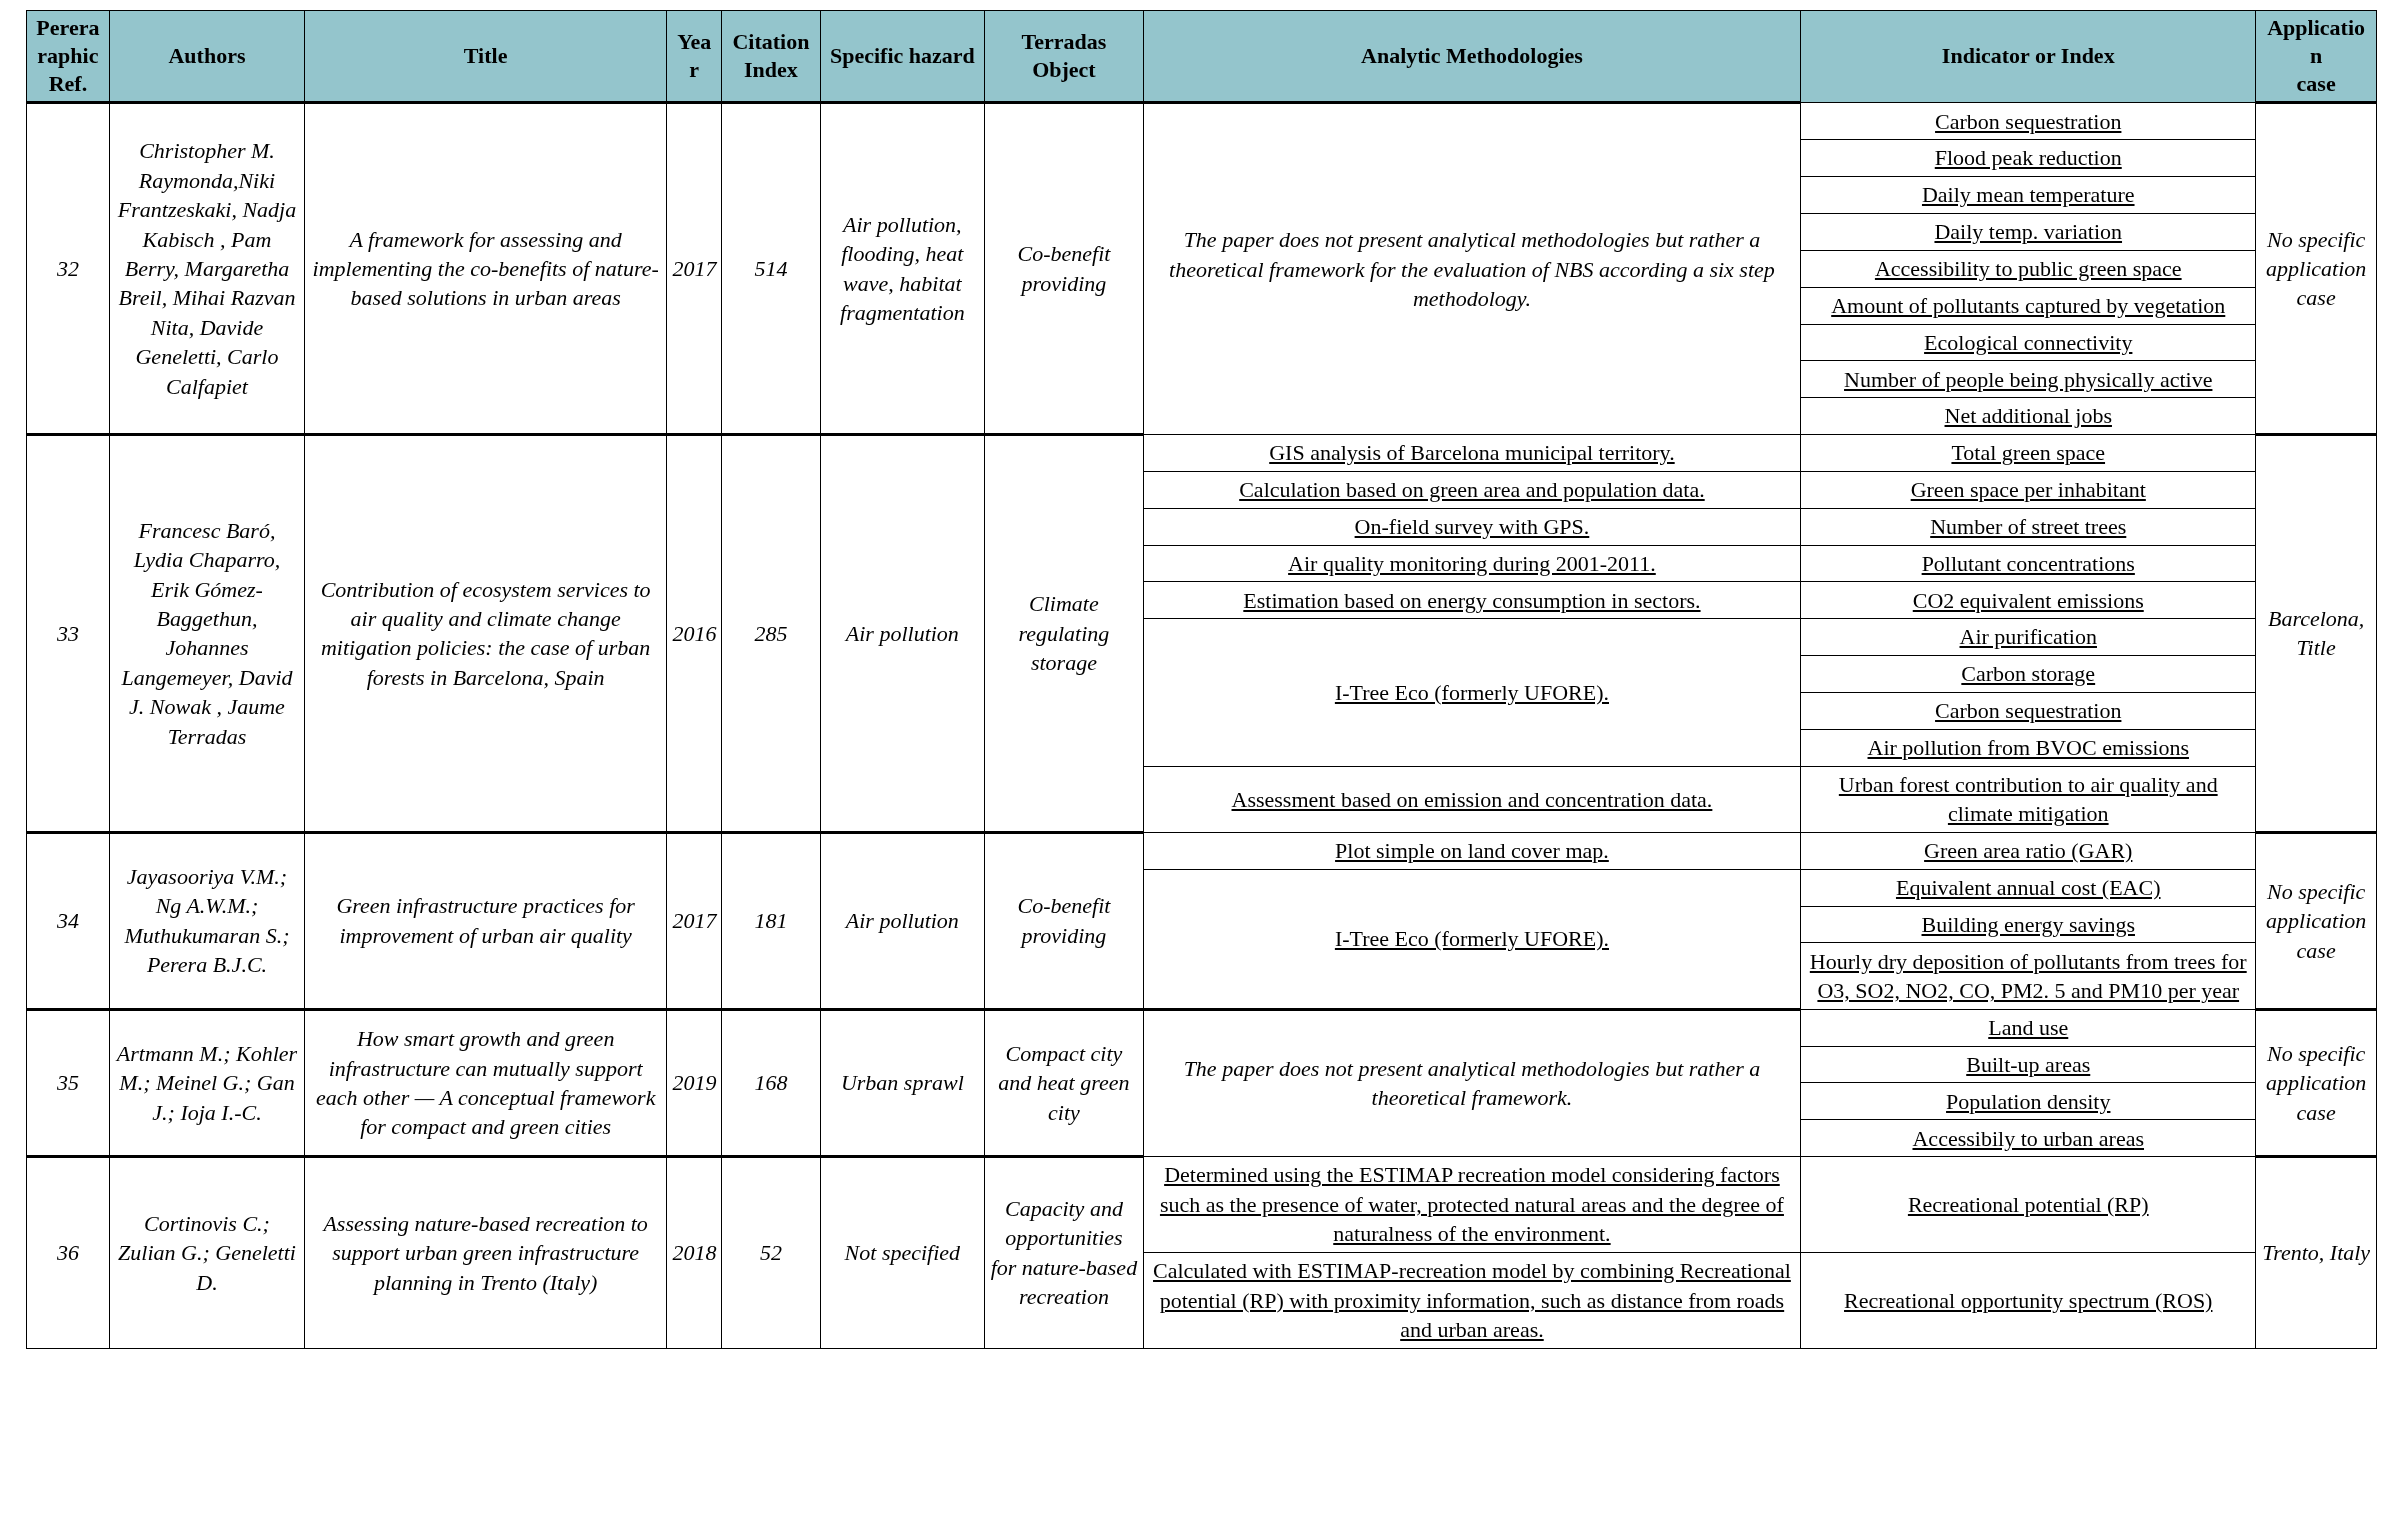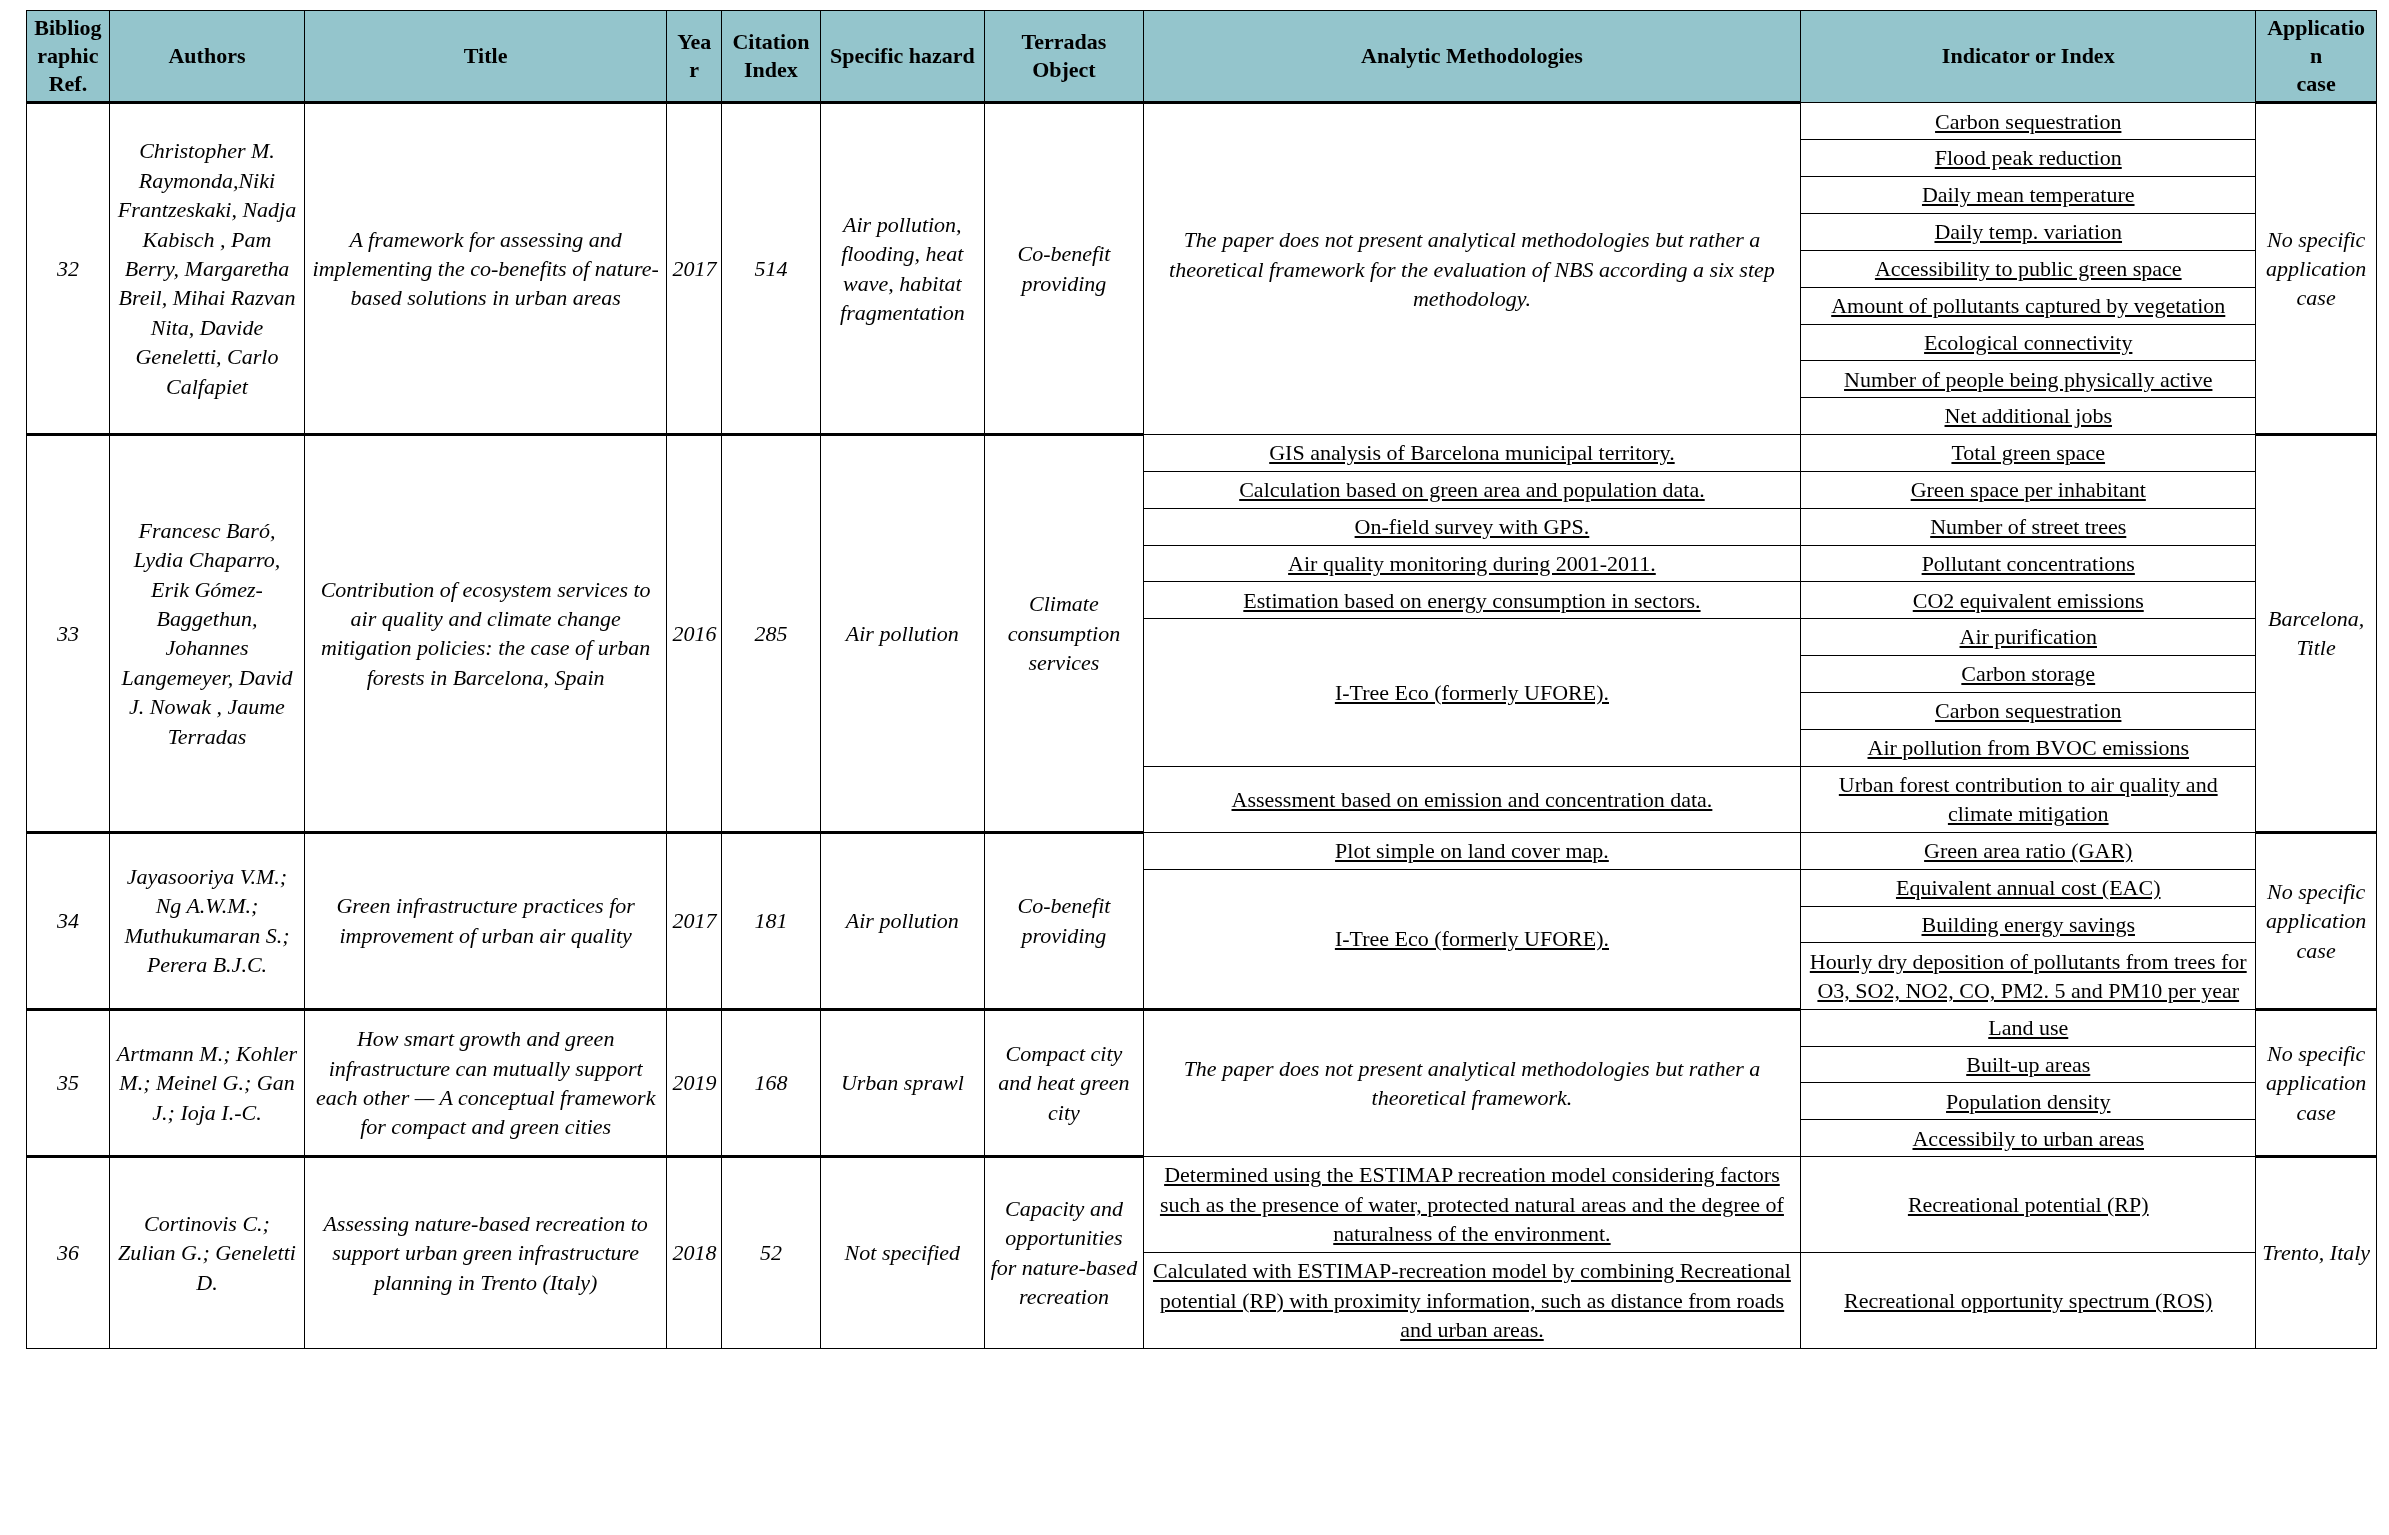--- a/index.html
+++ b/index.html
@@ -98,21 +98,21 @@
       <col class="c-cit">
         <col class="c-haz">
         <col class="c-map">
         <col class="c-meth">
       <col class="c-ind">
         <col class="c-app">
     </colgroup>
     <thead>
       <tr>
         <th>
-          <span>Bibliog</span><br>
+          <span>Perera</span><br>
           <span>raphic</span><br>
           <span>Ref.</span>
         </th>
         <th>Authors</th>
         <th>Title</th>
         <th>Year</th>
         <th>
           <span>Citation</span><br>
           <span>Index</span>
         </th>
@@ -166,21 +166,21 @@
         <tr class="rec-last-line">
           <td class="sub last">Net additional jobs</td>
         </tr>
         <tr class="rec-start">
           <td rowspan="10" class="pad-cell">33</td>
           <td rowspan="10" class="pad-cell">Francesc Baró, Lydia Chaparro, Erik Gómez-Baggethun, Johannes Langemeyer, David J. Nowak , Jaume Terradas</td>
           <td rowspan="10" class="pad-cell">Contribution of ecosystem services to air quality and climate change mitigation policies: the case of urban forests in Barcelona, Spain</td>
           <td rowspan="10" class="pad-cell nowrapnum">2016</td>
           <td rowspan="10" class="pad-cell nowrapnum">285</td>
           <td rowspan="10" class="pad-cell">Air pollution</td>
-          <td rowspan="10" class="pad-cell">Climate consumption services</td>
+          <td rowspan="10" class="pad-cell">Climate regulating storage</td>
           <td class="sub first">GIS analysis of Barcelona municipal territory.</td>
           <td class="sub first">Total green space</td>
           <td rowspan="10" class="pad-cell">Barcelona, Title</td>
         </tr>
         <tr>
           <td class="sub">Calculation based on green area and population data.</td>
           <td class="sub">Green space per inhabitant</td>
         </tr>
         <tr>
           <td class="sub">On-field survey with GPS.</td>

